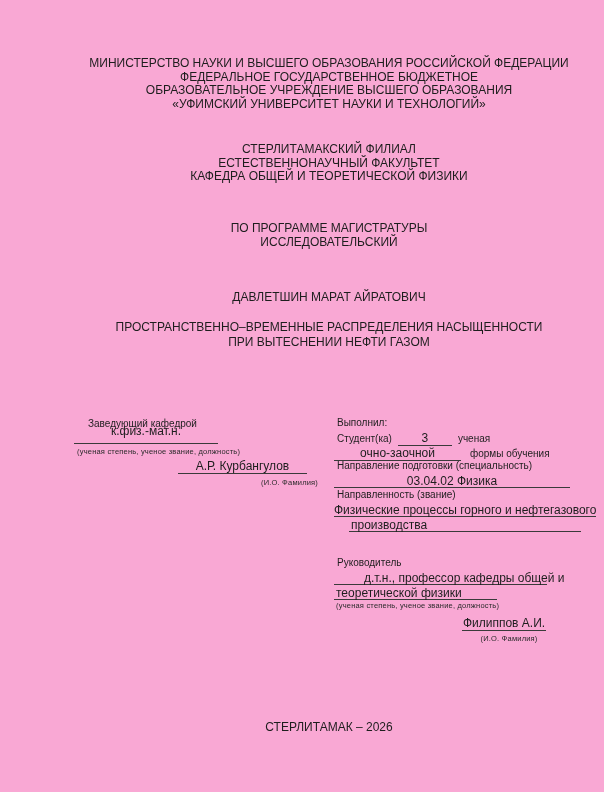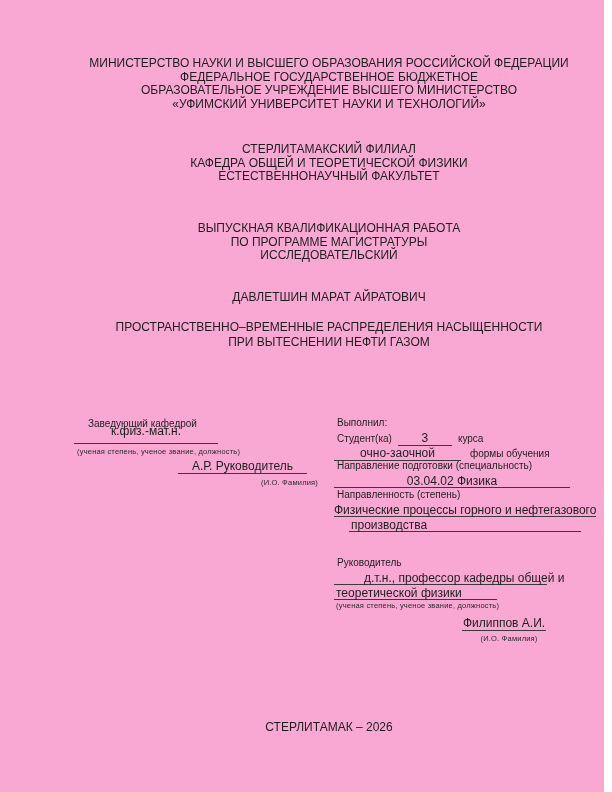--- a/index.html
+++ b/index.html
@@ -35,62 +35,61 @@
   .lbl, .val { font-size: 10px; }
 </style>
 </head>
 <body>
 
 <div class="page">
 
   <div class="center-block" style="top:57px;">
     <div>МИНИСТЕРСТВО НАУКИ И ВЫСШЕГО ОБРАЗОВАНИЯ РОССИЙСКОЙ ФЕДЕРАЦИИ</div>
     <div>ФЕДЕРАЛЬНОЕ ГОСУДАРСТВЕННОЕ БЮДЖЕТНОЕ</div>
-    <div>ОБРАЗОВАТЕЛЬНОЕ УЧРЕЖДЕНИЕ ВЫСШЕГО МИНИСТЕРСТВО</div>
+    <div>ОБРАЗОВАТЕЛЬНОЕ УЧРЕЖДЕНИЕ ВЫСШЕГО ОБРАЗОВАНИЯ</div>
     <div>«УФИМСКИЙ УНИВЕРСИТЕТ НАУКИ И ТЕХНОЛОГИЙ»</div>
   </div>
 
   <div class="center-block" style="top:143px;text-align:center;">
     <div>СТЕРЛИТАМАКСКИЙ ФИЛИАЛ</div>
+    <div>ЕСТЕСТВЕННОНАУЧНЫЙ ФАКУЛЬТЕТ</div>
     <div>КАФЕДРА ОБЩЕЙ И ТЕОРЕТИЧЕСКОЙ ФИЗИКИ</div>
-    <div>ЕСТЕСТВЕННОНАУЧНЫЙ ФАКУЛЬТЕТ</div>
   </div>
 
   <div class="center-block" style="top:222px;">
-    <div>ВЫПУСКНАЯ КВАЛИФИКАЦИОННАЯ РАБОТА</div>
     <div>ПО ПРОГРАММЕ МАГИСТРАТУРЫ</div>
     <div>ИССЛЕДОВАТЕЛЬСКИЙ</div>
   </div>
 
   <div class="center-block" style="top:291px;">ДАВЛЕТШИН МАРАТ АЙРАТОВИЧ</div>
 
   <div class="center-block title-block" style="top:320px;">
     <div>ПРОСТРАНСТВЕННО–ВРЕМЕННЫЕ РАСПРЕДЕЛЕНИЯ НАСЫЩЕННОСТИ</div>
     <div>ПРИ ВЫТЕСНЕНИИ НЕФТИ ГАЗОМ</div>
   </div>
 
   <div class="col" style="left:72px; top:418px; width:245px; height:80px;">
     <div class="row lbl" style="top:0; left:16px;">Заведующий кафедрой</div>
     <div class="row fill" style="top:0px; left:2px; width:144px; height:26px; line-height:26px;">к.физ.-мат.н.</div>
     <div class="row hint" style="top:29px; left:5px;">(ученая степень, ученое звание, должность)</div>
-    <div class="row fill" style="top:41px; left:106px; width:129px; height:15px; line-height:15px;">А.Р. Руководитель</div>
+    <div class="row fill" style="top:41px; left:106px; width:129px; height:15px; line-height:15px;">А.Р. Курбангулов</div>
     <div class="row hint" style="top:60px; left:150px; width:135px; text-align:center;">(И.О. Фамилия)</div>
   </div>
 
   <div class="col" style="left:334px; top:417px; width:240px; height:120px;">
     <div class="row lbl" style="top:0; left:3px;">Выполнил:</div>
     <div class="row" style="top:14px; left:3px;">
-      <span class="lbl">Студент(ка)</span><span class="fill" style="width:54px; margin-left:6px;">3</span><span class="lbl" style="margin-left:6px;">курса</span>
+      <span class="lbl">Студент(ка)</span><span class="fill" style="width:54px; margin-left:6px;">3</span><span class="lbl" style="margin-left:6px;">ученая</span>
     </div>
     <div class="row lbl" style="top:43px; left:3px;">Направление подготовки (специальность)</div>
     <div class="row" style="top:29px; left:0;">
       <span class="fill" style="width:127px;">очно-заочной</span><span class="lbl" style="margin-left:9px;">формы обучения</span>
     </div>
     <div class="row fill" style="top:57px; left:0; width:236px; height:14px; line-height:14px;">03.04.02 Физика</div>
-    <div class="row lbl" style="top:72px; left:3px;">Направленность (степень)</div>
+    <div class="row lbl" style="top:72px; left:3px;">Направленность (звание)</div>
     <div class="row fill left" style="top:86px; left:0; min-width:238px; height:14px; line-height:14px;">Физические процессы горного и нефтегазового</div>
     <div class="row fill left" style="top:101px; left:0; width:232px; height:14px; line-height:14px; padding-left:2px;margin-left:15px;">производства</div>
   </div>
 
   <div class="col" style="left:334px; top:557px; width:240px; height:90px;">
     <div class="row lbl" style="top:0; left:3px;">Руководитель</div>
     <div class="row fill left" style="top:14px; left:0; width:213px; height:14px; line-height:14px; padding-left:30px;">д.т.н., профессор кафедры общей и</div>
     <div class="row fill left" style="top:29px; left:0; width:163px; height:14px; line-height:14px; padding-left:2px;">теоретической физики</div>
     <div class="row hint" style="top:44px; left:2px;">(ученая степень, ученое звание, должность)</div>
     <div class="row fill" style="top:59px; left:128px; width:84px; height:15px; line-height:15px;">Филиппов А.И.</div>

